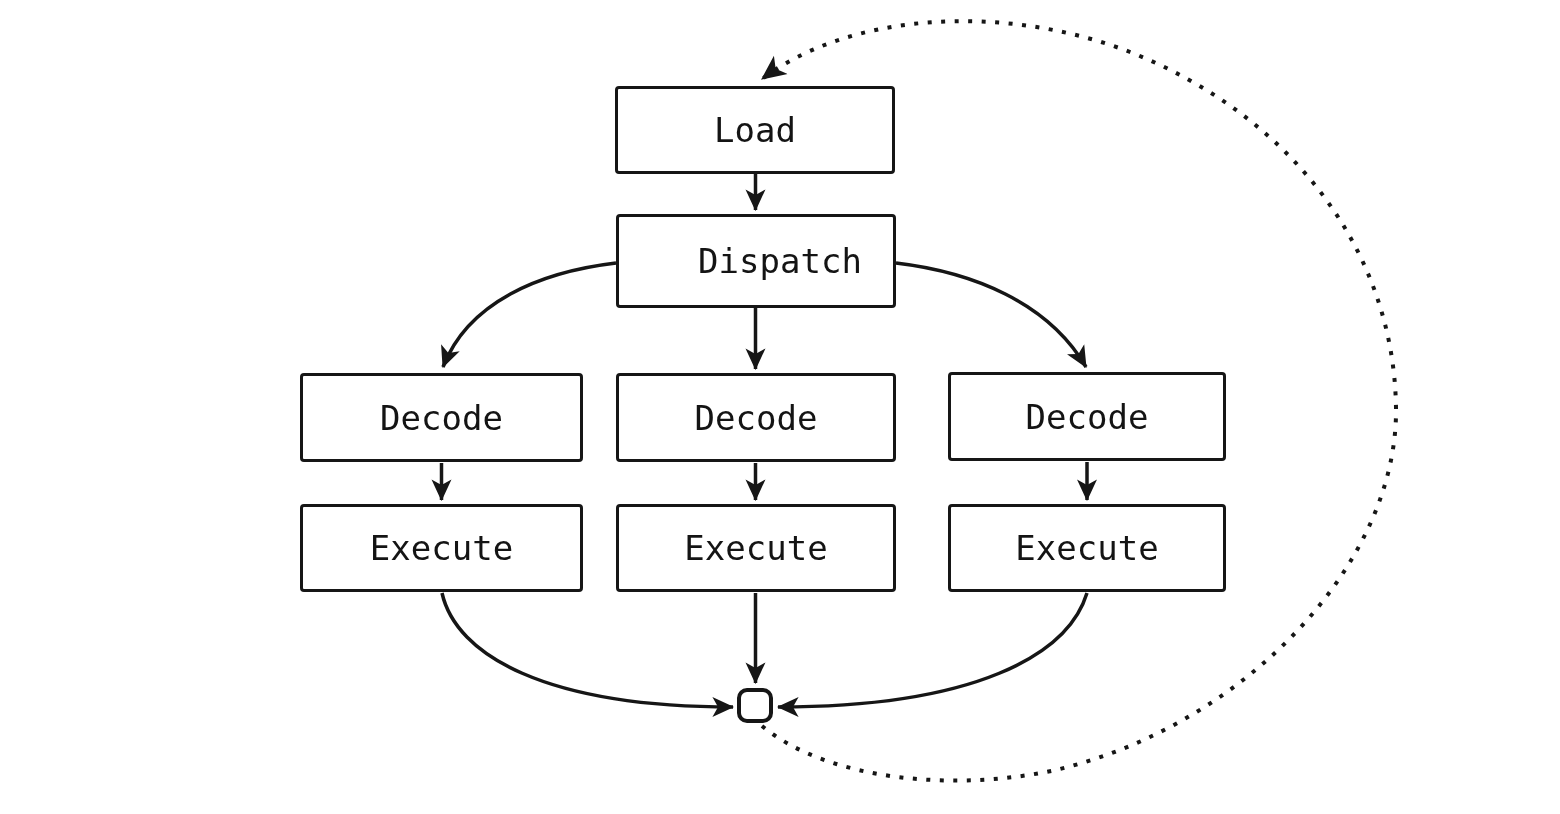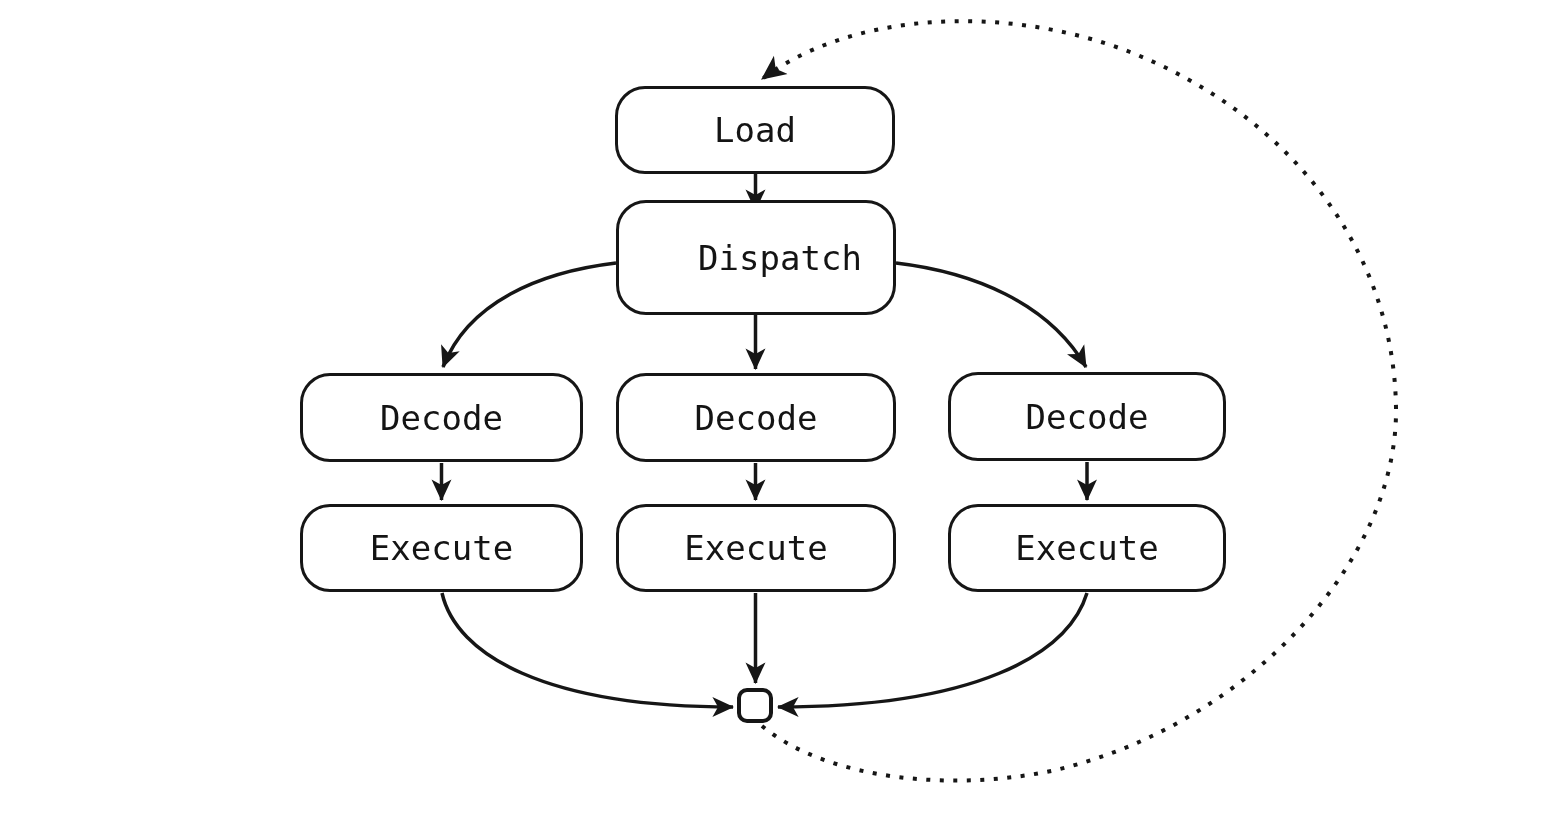--- a/index.html
+++ b/index.html
@@ -20,30 +20,30 @@
     left: 0;
     top: 0;
     width: 1560px;
     height: 814px;
   }
   .node {
     position: absolute;
     box-sizing: border-box;
     background: #ffffff;
     border: 3.5px solid #161616;
-    border-radius: 30px;
+    border-radius: 4px;
     display: flex;
     align-items: center;
     justify-content: center;
     font-size: 34px;
     color: #141414;
     white-space: nowrap;
   }
   .node-load    { left: 615px; top:  86px; width: 280px; height: 88px; }
-  .node-dispatch{ left: 616px; top: 200px; width: 280px; height: 115px; padding-left: 48px; }
+  .node-dispatch{ left: 616px; top: 214px; width: 280px; height: 94px; padding-left: 48px; }
   .node-decode-l{ left: 300px; top: 373px; width: 283px; height: 89px; }
   .node-decode-c{ left: 616px; top: 373px; width: 280px; height: 89px; }
   .node-decode-r{ left: 948px; top: 372px; width: 278px; height: 89px; }
   .node-exec-l  { left: 300px; top: 504px; width: 283px; height: 88px; }
   .node-exec-c  { left: 616px; top: 504px; width: 280px; height: 88px; }
   .node-exec-r  { left: 948px; top: 504px; width: 278px; height: 88px; }
   .node-join {
     left: 737px; top: 688px; width: 36px; height: 35px;
     border-radius: 10px;
     border-width: 4px;

